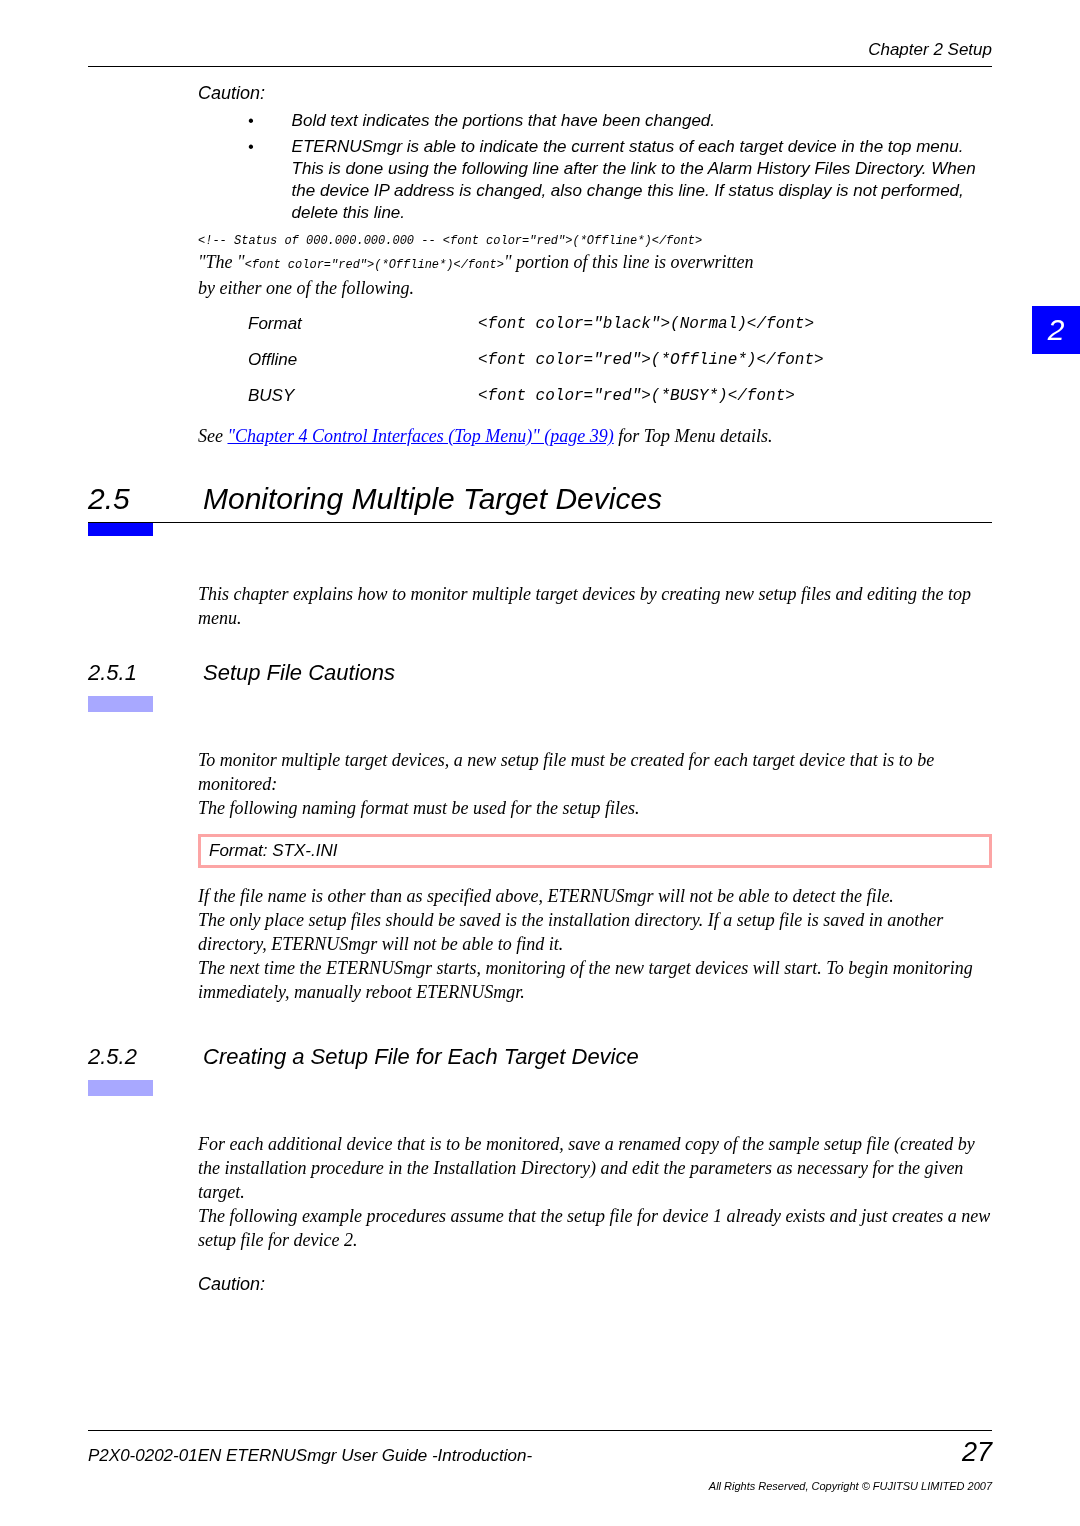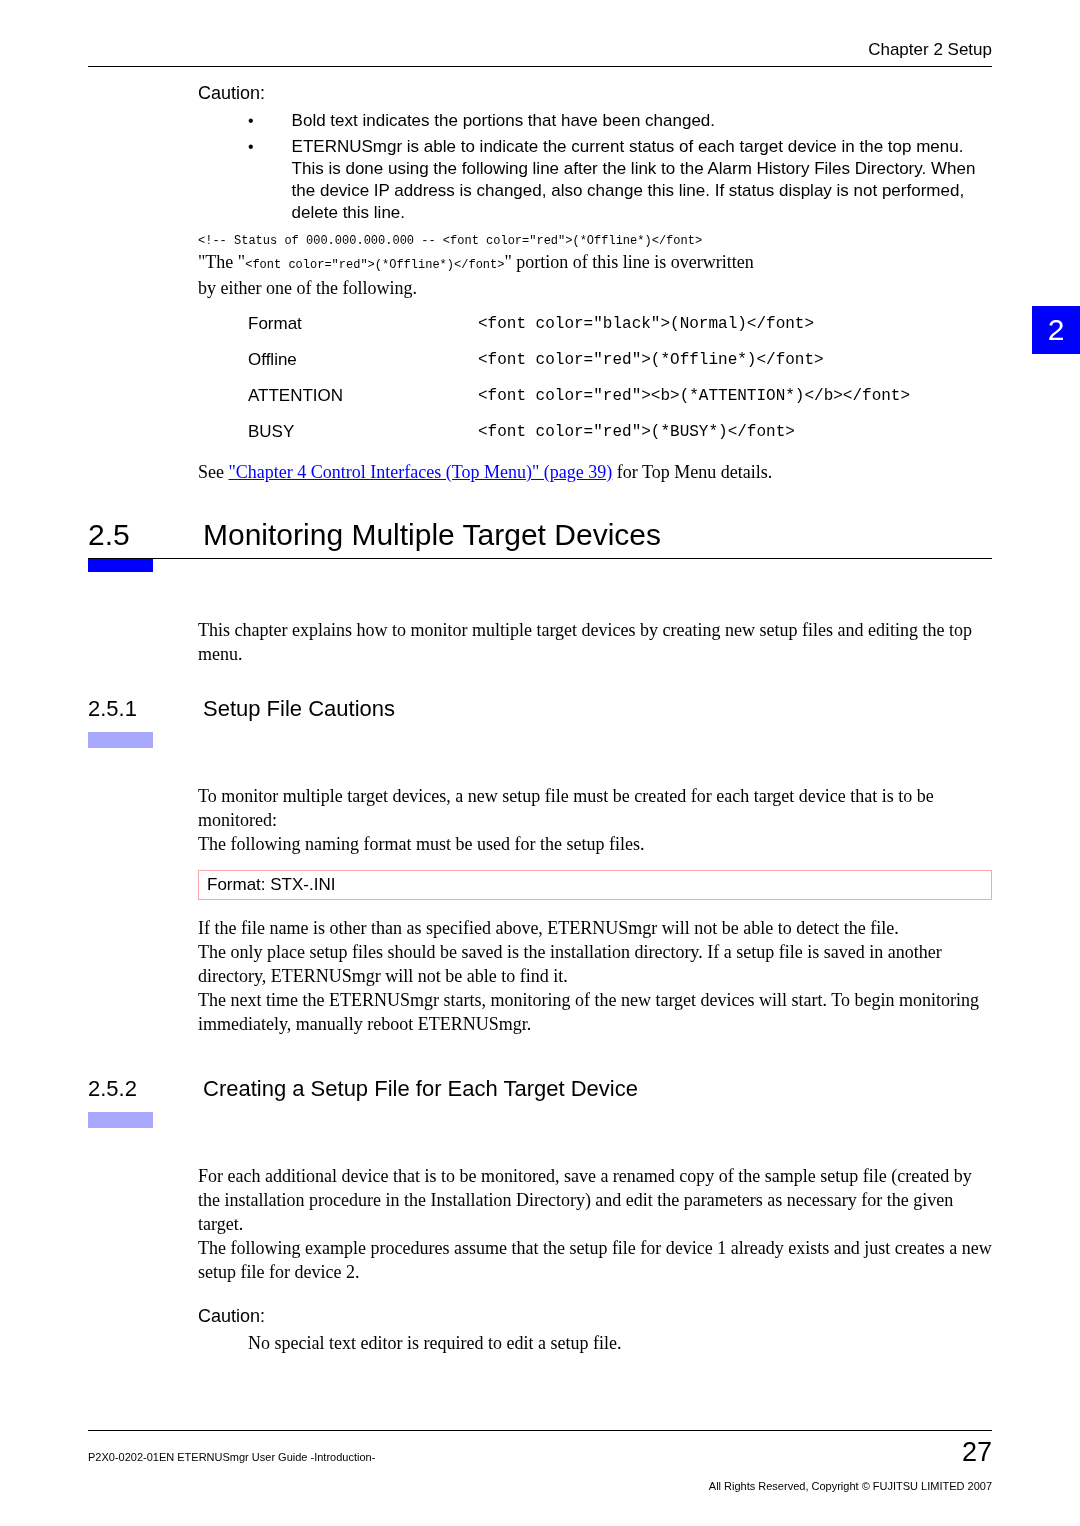--- a/index.html
+++ b/index.html
@@ -1,17 +1,17 @@
 <!DOCTYPE html>
 <html><head>
 <meta charset="utf-8">
 <style>
   * { box-sizing: border-box; margin: 0; padding: 0; }
   html, body { width: 1080px; height: 1526px; background: #fff; font-family: "Times New Roman", Times, serif; color: #000; }
-  .page { position: relative; width: 1080px; height: 1526px; padding: 40px 88px 50px 88px; }
+  .page { position: relative; width: 1080px; height: 1526px; padding: 40px 88px 50px 88px; font-style: italic; }
   .header-right { font-family: Arial, Helvetica, sans-serif; font-size: 17px; text-align: right; margin-bottom: 6px; }
   .rule { border: none; border-top: 1px solid #000; margin: 0 0 16px 0; }
 
   .caution-label { font-family: Arial, Helvetica, sans-serif; font-size: 18px; margin-left: 110px; margin-bottom: 6px; }
   .bullets { margin-left: 160px; margin-bottom: 10px; }
   .bullets .row { display: flex; align-items: flex-start; margin-bottom: 4px; }
   .bullets .dot { font-family: Arial, Helvetica, sans-serif; font-size: 16px; margin-right: 10px; line-height: 22px; }
   .bullets .txt { font-family: Arial, Helvetica, sans-serif; font-size: 17px; line-height: 22px; padding-left: 28px; }
 
   .mono { font-family: "Courier New", Courier, monospace; font-size: 12px; }
@@ -40,26 +40,26 @@
   .h2wrap { margin-bottom: 46px; }
 
   .body-para { margin-left: 110px; margin-bottom: 30px; }
 
   .h3row { display: flex; align-items: flex-end; margin-bottom: 0; }
   .h3num { width: 115px; font-family: Arial, Helvetica, sans-serif; font-size: 22px; font-weight: normal; }
   .h3title { font-family: Arial, Helvetica, sans-serif; font-size: 22px; font-weight: normal; }
   .h3marker { width: 65px; height: 16px; background: #a8a8ff; margin-top: 10px; }
   .h3wrap { margin-bottom: 36px; }
 
-  .format-box { border: 1px solid #fca5a5; padding: 4px 8px; font-family: Arial, Helvetica, sans-serif; font-size: 17px; margin: 0 0 16px 110px; }
+  .format-box { border: 3px solid #fca5a5; padding: 4px 8px; font-family: Arial, Helvetica, sans-serif; font-size: 17px; margin: 0 0 16px 110px; }
 
   .footer { position: absolute; left: 88px; right: 88px; bottom: 34px; }
   .footer-rule { border: none; border-top: 1px solid #000; margin-bottom: 6px; }
   .footer-row { display: flex; justify-content: space-between; align-items: baseline; }
-  .footer-left { font-family: Arial, Helvetica, sans-serif; font-size: 11px; }
+  .footer-left { font-family: Arial, Helvetica, sans-serif; font-size: 17px; }
   .footer-right { font-family: Arial, Helvetica, sans-serif; font-size: 27px; }
   .copyright { text-align: right; font-family: Arial, Helvetica, sans-serif; font-size: 11px; margin-top: 12px; }
 
   .caution2 { margin-left: 110px; }
   .caution2 .label { font-family: Arial, Helvetica, sans-serif; font-size: 18px; margin-bottom: 4px; }
   .caution2 .note { margin-left: 50px; }
 </style>
 </head>
 <body>
 <div class="page">
@@ -88,24 +88,20 @@
   </div>
 
   <div class="status-table">
     <div class="srow">
       <span class="sname">Format</span>
       <span class="scode">&lt;font color="black"&gt;(Normal)&lt;/font&gt;</span>
     </div>
     <div class="srow">
       <span class="sname">Offline</span>
       <span class="scode">&lt;font color="red"&gt;(*Offline*)&lt;/font&gt;</span>
-    </div>
-    <div class="srow">
-      <span class="sname">ATTENTION</span>
-      <span class="scode">&lt;font color="red"&gt;&lt;b&gt;(*ATTENTION*)&lt;/b&gt;&lt;/font&gt;</span>
     </div>
     <div class="srow">
       <span class="sname">BUSY</span>
       <span class="scode">&lt;font color="red"&gt;(*BUSY*)&lt;/font&gt;</span>
     </div>
   </div>
 
   <div class="chapter-tab">2</div>
 
   <div class="serif see-line">
@@ -148,21 +144,20 @@
       <div class="h3title">Creating a Setup File for Each Target Device</div>
     </div>
     <div class="h3marker"></div>
   </div>
 
   <div class="serif body-para" style="margin-bottom: 22px; white-space: pre-line; margin-top: 24px;">For each additional device that is to be monitored, save a renamed copy of the sample setup file (created by the installation procedure in the Installation Directory) and edit the parameters as necessary for the given target.
 The following example procedures assume that the setup file for device 1 already exists and just creates a new setup file for device 2.</div>
 
   <div class="caution2">
     <div class="label">Caution:</div>
-    <div class="serif note">No special text editor is required to edit a setup file.</div>
   </div>
 
   <div class="footer">
     <hr class="footer-rule">
     <div class="footer-row">
       <span class="footer-left">P2X0-0202-01EN    ETERNUSmgr User Guide -Introduction-</span>
       <span class="footer-right">27</span>
     </div>
     <div class="copyright">All Rights Reserved, Copyright © FUJITSU LIMITED 2007</div>
   </div>

